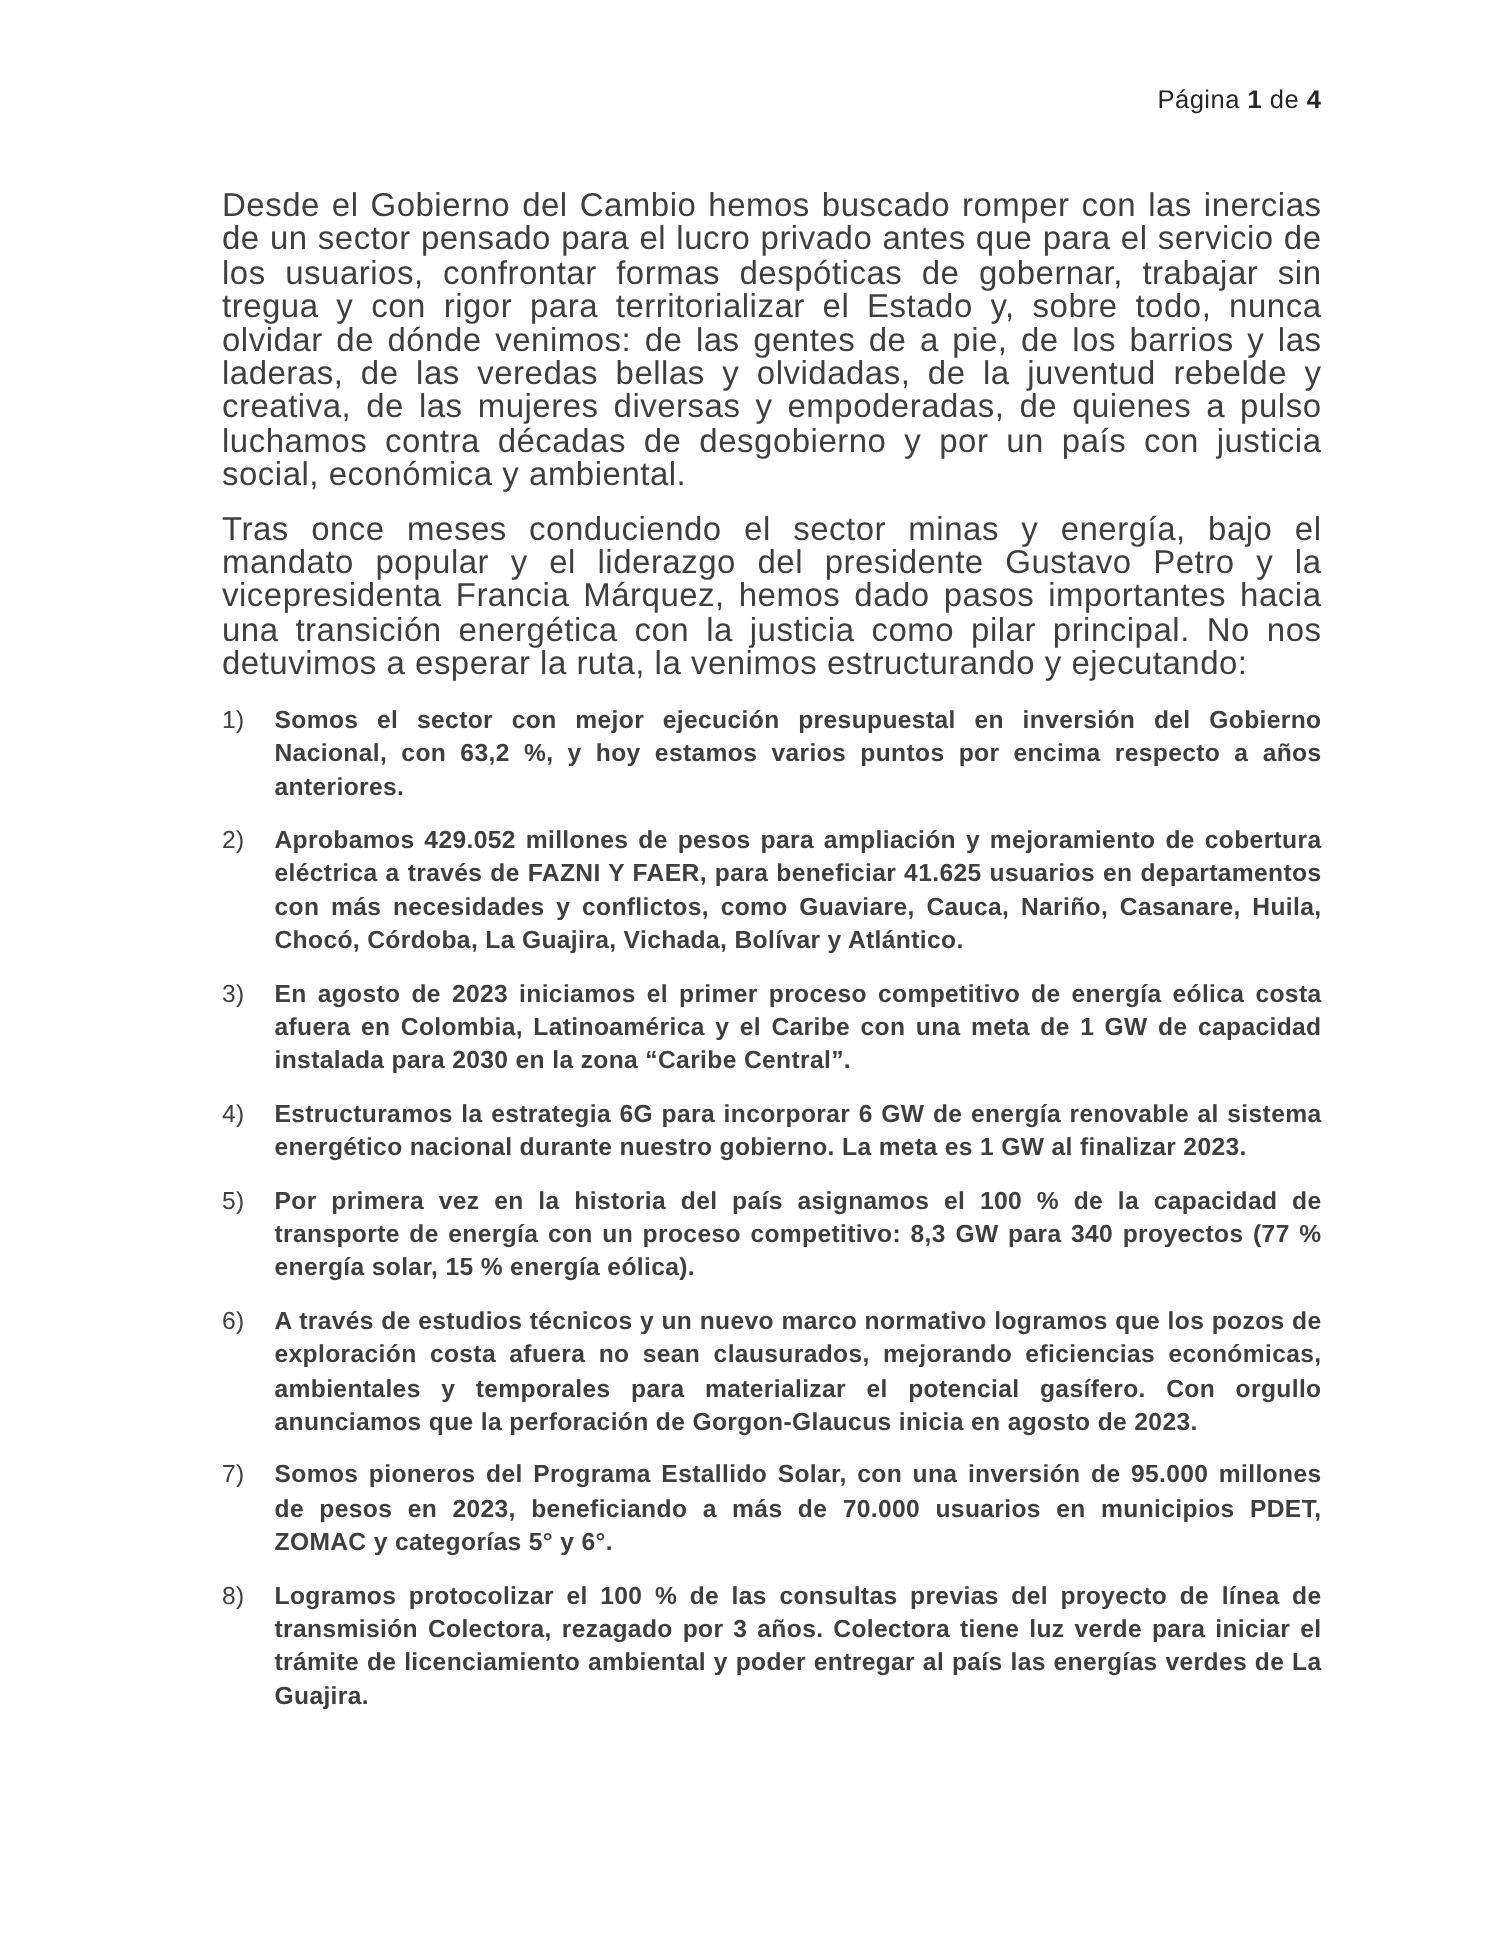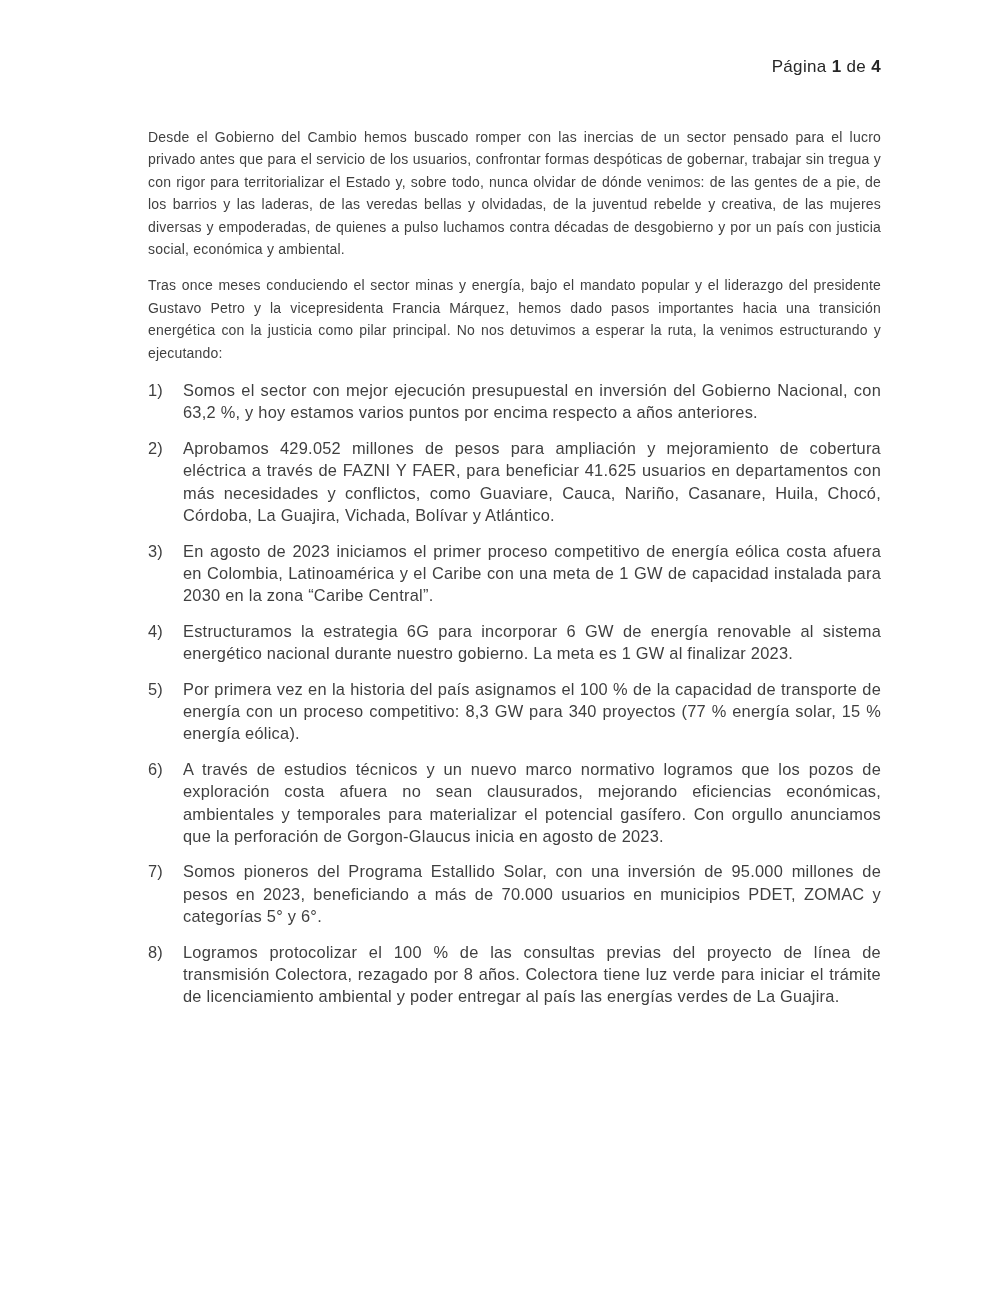--- a/index.html
+++ b/index.html
@@ -28,21 +28,21 @@
   .page-header .bold {
     font-weight: bold;
   }
   .content {
     position: absolute;
     left: 148px;
     top: 126px;
     width: 733px;
   }
   .para {
-    font-size: 14px;
+    font-size: 22px;
     line-height: 22.4px;
     text-align: justify;
     letter-spacing: 0.015em;
     margin: 0 0 14px 0;
   }
   .numbered-list {
     margin-top: 15px;
   }
   .list-item {
     display: flex;
@@ -51,20 +51,21 @@
     line-height: 22.4px;
     letter-spacing: 0.015em;
   }
   .list-num {
     flex: 0 0 35px;
     width: 35px;
   }
   .list-text {
     flex: 1;
     text-align: justify;
+    font-weight: bold;
   }
 </style>
 </head>
 <body>
 
 <div class="page">
 
   <div class="page-header">
     <span>Página </span><span class="bold">1</span><span> de </span><span class="bold">4</span>
   </div>
@@ -106,18 +107,18 @@
         <div class="list-text">A través de estudios técnicos y un nuevo marco normativo logramos que los pozos de exploración costa afuera no sean clausurados, mejorando eficiencias económicas, ambientales y temporales para materializar el potencial gasífero. Con orgullo anunciamos que la perforación de Gorgon-Glaucus inicia en agosto de 2023.</div>
       </div>
 
       <div class="list-item">
         <div class="list-num">7)</div>
         <div class="list-text">Somos pioneros del Programa Estallido Solar, con una inversión de 95.000 millones de pesos en 2023, beneficiando a más de 70.000 usuarios en municipios PDET, ZOMAC y categorías 5° y 6°.</div>
       </div>
 
       <div class="list-item">
         <div class="list-num">8)</div>
-        <div class="list-text">Logramos protocolizar el 100 % de las consultas previas del proyecto de línea de transmisión Colectora, rezagado por 8 años. Colectora tiene luz verde para iniciar el trámite de licenciamiento ambiental y poder entregar al país las energías verdes de La Guajira.</div>
+        <div class="list-text">Logramos protocolizar el 100 % de las consultas previas del proyecto de línea de transmisión Colectora, rezagado por 3 años. Colectora tiene luz verde para iniciar el trámite de licenciamiento ambiental y poder entregar al país las energías verdes de La Guajira.</div>
       </div>
 
     </div>
   </div>
 </div>
 
 </body></html>

